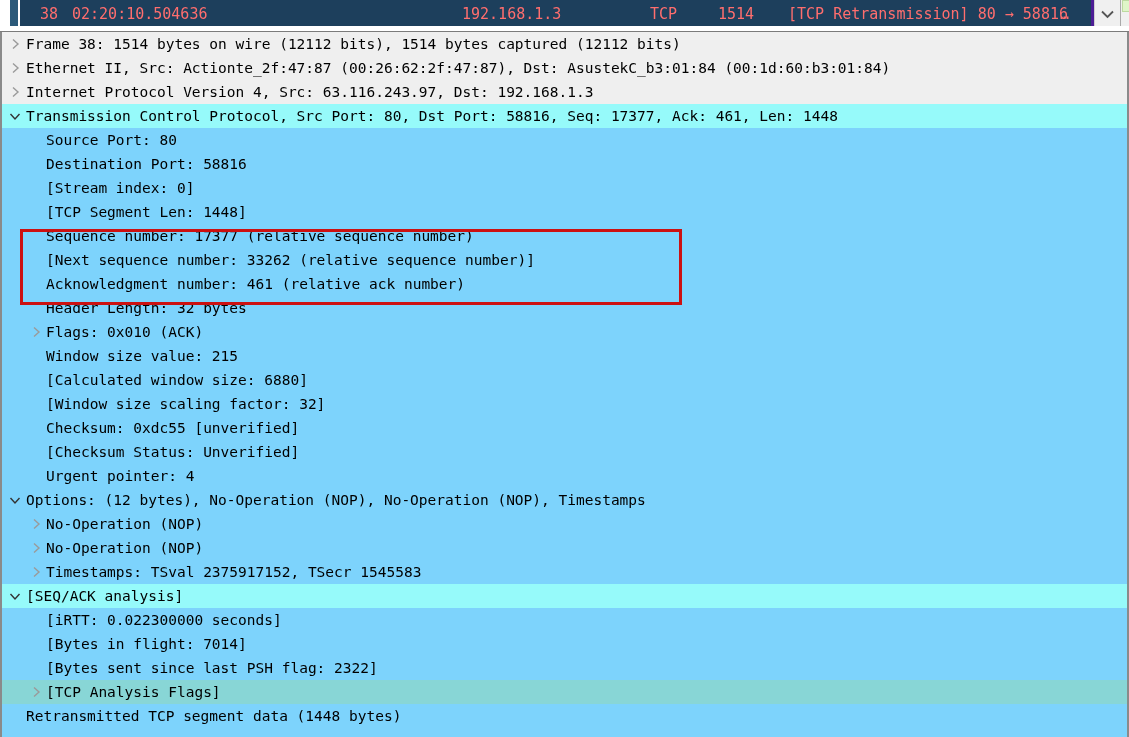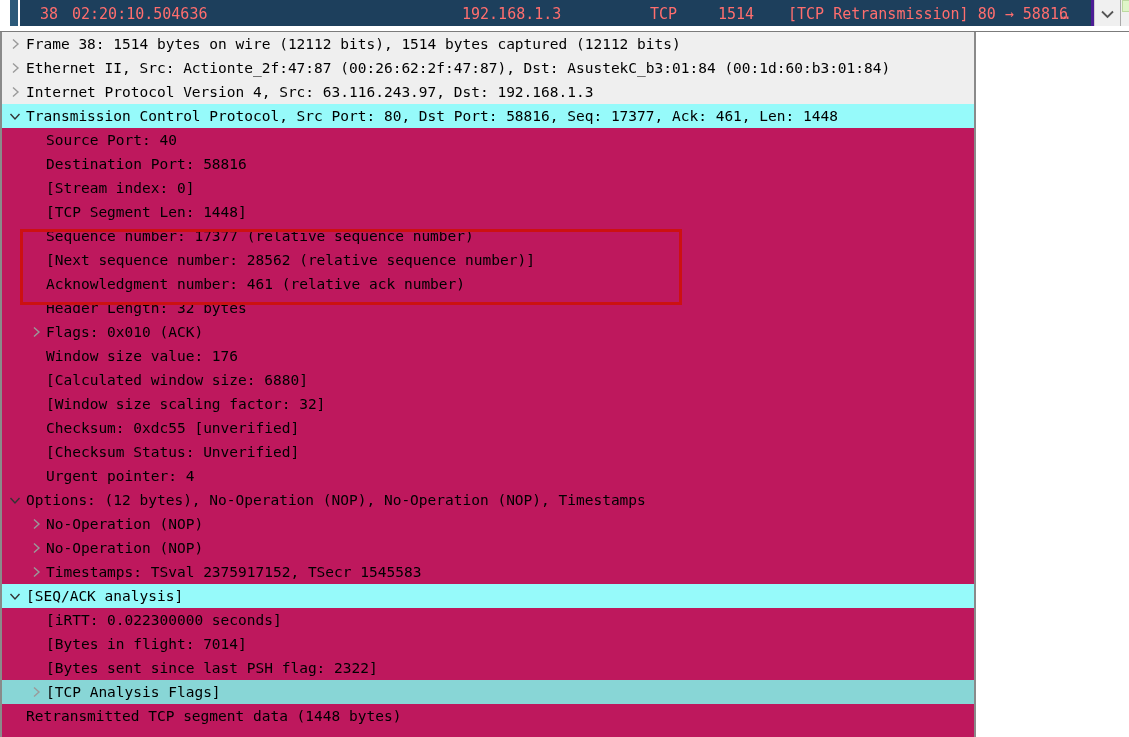--- a/index.html
+++ b/index.html
@@ -116,23 +116,23 @@
     background: #ffffff;
     border-bottom: 1px solid #7b7b7b;
     box-sizing: border-box;
   }
 
   
   #detail-panel {
     position: absolute;
     left: 0;
     top: 32px;
-    width: 976px;
+    width: 1129px;
     height: 705px;
-    background: #be185d;
+    background: #7dd3fc;
     border-left: 2px solid #8a8a8a;
     border-right: 2px solid #8a8a8a;
     box-sizing: border-box;
     overflow: hidden;
   }
   .trow {
     position: relative;
     height: 24px;
     line-height: 24px;
     font-size: 14.5px;
@@ -238,53 +238,53 @@
       </div>
       <div class="trow d1 cyan">
         <span class="twist">
           <svg width="12" height="9" viewBox="0 0 12 9">
             <path d="M1.5 2 L6 7 L10.5 2" stroke="#333333" stroke-width="1.4" fill="none"></path>
           </svg>
         </span>
         <span class="tlabel">Transmission Control Protocol, Src Port: 80, Dst Port: 58816, Seq: 17377, Ack: 461, Len: 1448</span>
       </div>
       <div class="trow d2">
-        <span class="tlabel">Source Port: 40</span>
+        <span class="tlabel">Source Port: 80</span>
       </div>
       <div class="trow d2">
         <span class="tlabel">Destination Port: 58816</span>
       </div>
       <div class="trow d2">
         <span class="tlabel">[Stream index: 0]</span>
       </div>
       <div class="trow d2">
         <span class="tlabel">[TCP Segment Len: 1448]</span>
       </div>
       <div class="trow d2">
         <span class="tlabel">Sequence number: 17377    (relative sequence number)</span>
       </div>
       <div class="trow d2">
-        <span class="tlabel">[Next sequence number: 28562    (relative sequence number)]</span>
+        <span class="tlabel">[Next sequence number: 33262    (relative sequence number)]</span>
       </div>
       <div class="trow d2">
         <span class="tlabel">Acknowledgment number: 461    (relative ack number)</span>
       </div>
       <div class="trow d2">
         <span class="tlabel">Header Length: 32 bytes</span>
       </div>
       <div class="trow d2">
         <span class="twist">
           <svg width="9" height="12" viewBox="0 0 9 12">
             <path d="M2 1.5 L7 6 L2 10.5" stroke="#9a9a9a" stroke-width="1.4" fill="none"></path>
           </svg>
         </span>
         <span class="tlabel">Flags: 0x010 (ACK)</span>
       </div>
       <div class="trow d2">
-        <span class="tlabel">Window size value: 176</span>
+        <span class="tlabel">Window size value: 215</span>
       </div>
       <div class="trow d2">
         <span class="tlabel">[Calculated window size: 6880]</span>
       </div>
       <div class="trow d2">
         <span class="tlabel">[Window size scaling factor: 32]</span>
       </div>
       <div class="trow d2">
         <span class="tlabel">Checksum: 0xdc55 [unverified]</span>
       </div>

